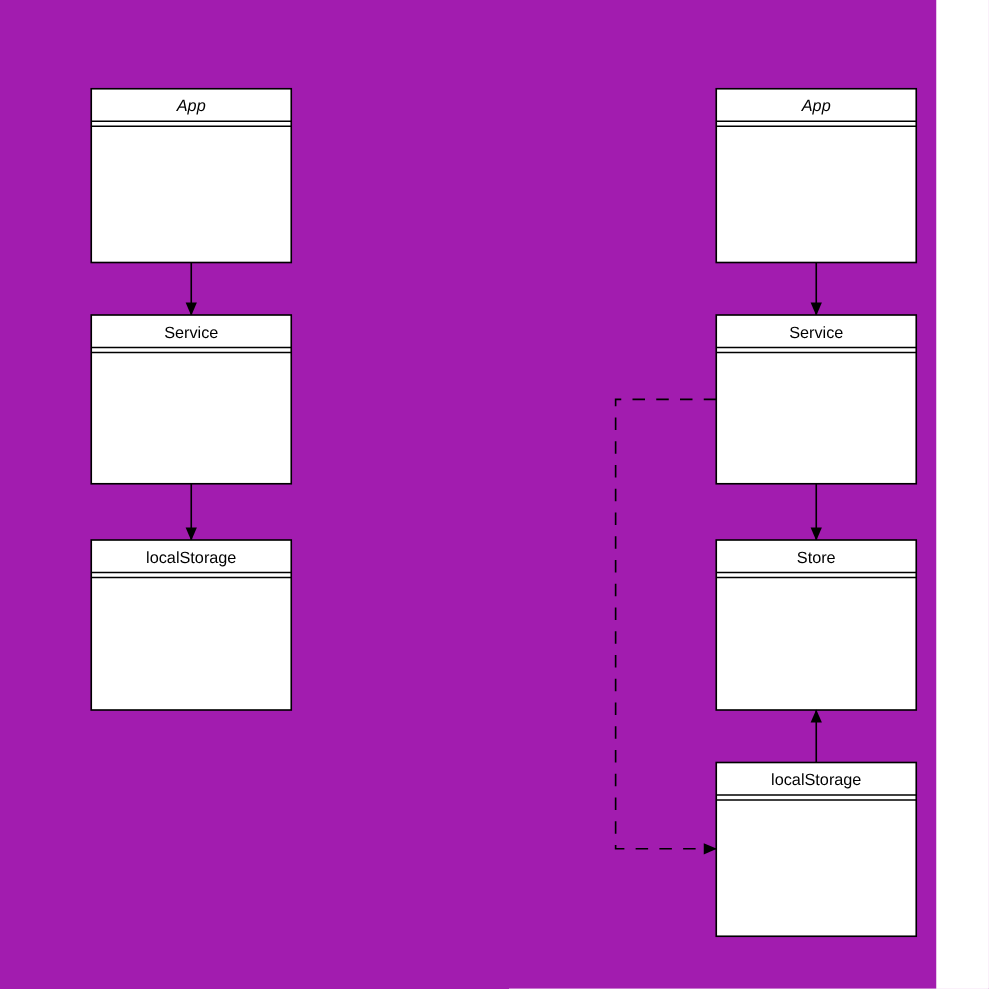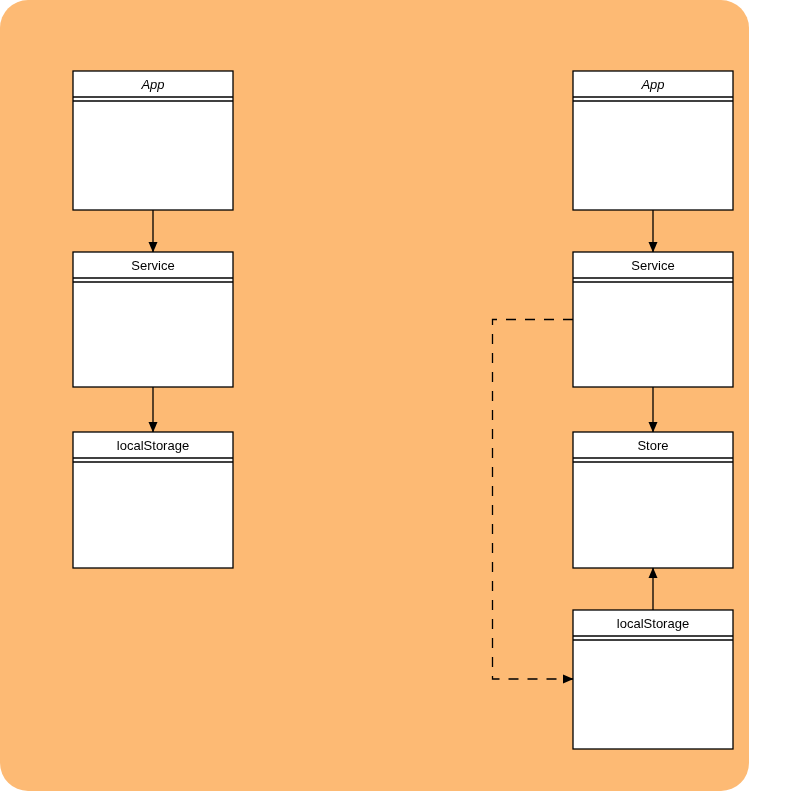--- a/index.html
+++ b/index.html
@@ -7,22 +7,21 @@
     padding: 0;
     background: #ffffff;
     width: 791px;
     height: 791px;
     overflow: hidden;
   }
   .canvas-wrap {
     position: relative;
     width: 749px;
     height: 791px;
-    background: #fdba74;
-    border-radius: 28px;
+    background: #a21caf;
   }
   svg {
     display: block;
   }
   .node-box {
     fill: #ffffff;
     stroke: #000000;
     stroke-width: 1.3;
   }
   .stroke {

